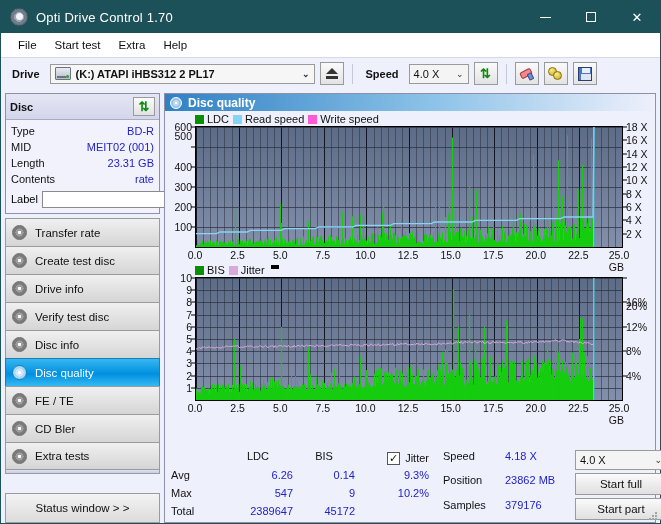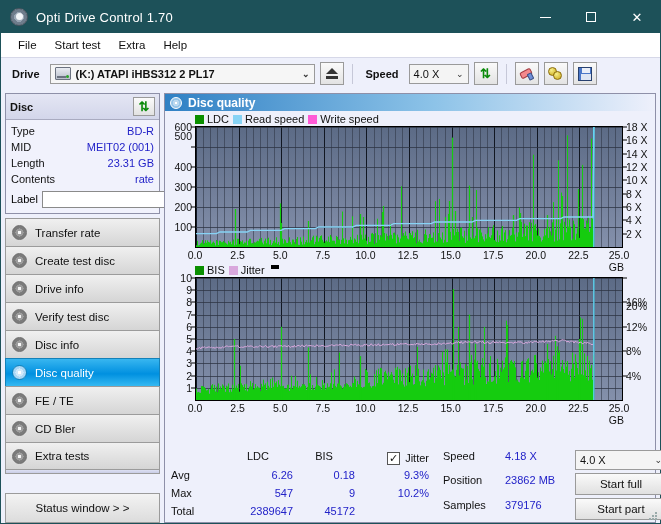--- a/index.html
+++ b/index.html
@@ -1461,21 +1461,21 @@
           <div></div>
           <div class="hdr">LDC</div>
           <div class="hdr">BIS</div>
           <div class="jitbox">
             <span class="chk">✓</span>
             <span>Jitter</span>
           </div>
 
           <div class="l">Avg</div>
           <div class="r val">6.26</div>
-          <div class="r val">0.18</div>
+          <div class="r val">0.14</div>
           <div class="r val">9.3%</div>
 
           <div class="l">Max</div>
           <div class="r val">547</div>
           <div class="r val">9</div>
           <div class="r val">10.2%</div>
 
           <div class="l">Total</div>
           <div class="r val">2389647</div>
           <div class="r val">45172</div>

